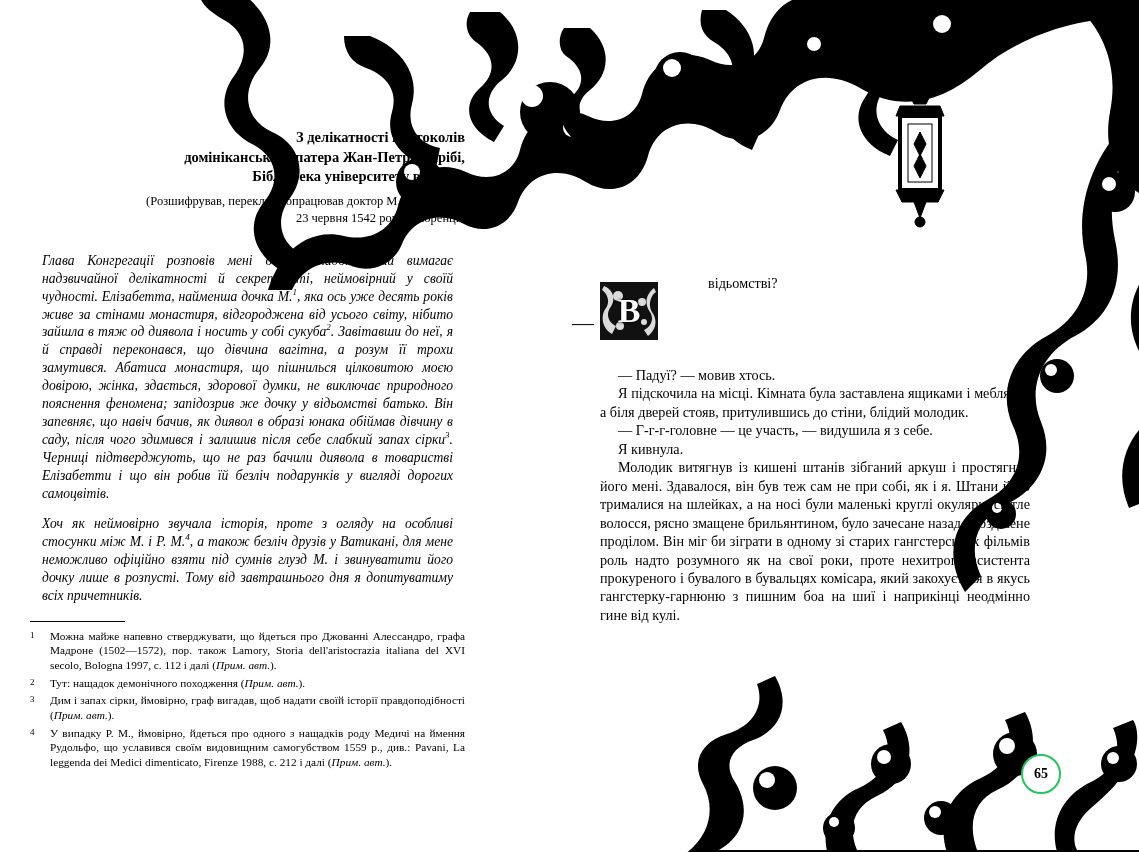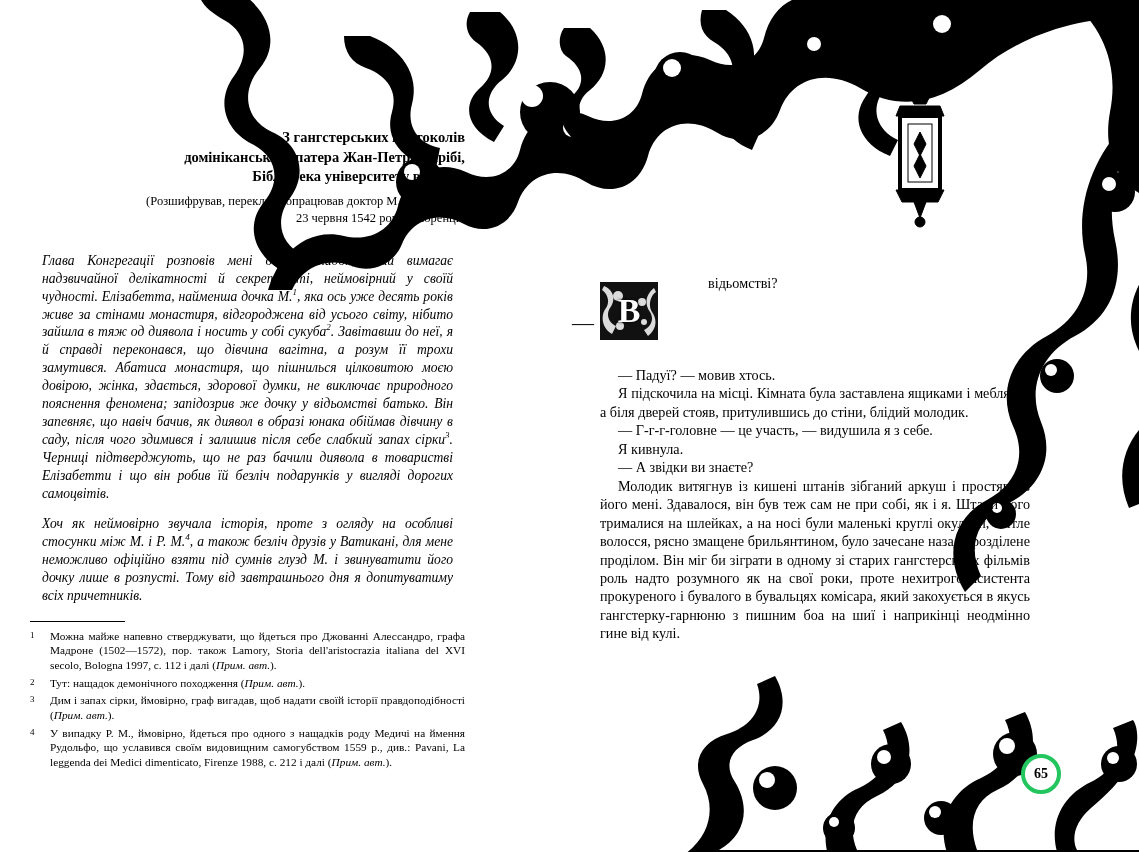--- a/index.html
+++ b/index.html
@@ -142,21 +142,21 @@
 
   
   .page-num {
     position: absolute;
     right: 78px;
     bottom: 58px;
     width: 40px;
     height: 40px;
     border-radius: 50%;
     background: #fff;
-    border: 4px solid #22c55e;
+    border: 2px solid #22c55e;
     display: flex;
     align-items: center;
     justify-content: center;
     font-size: 14px;
     font-weight: bold;
     z-index: 5;
   }
 </style>
 </head>
 <body>
@@ -233,21 +233,21 @@
       <path d="M60,134 L66,146 L60,158 L54,146 Z"></path>
       <path d="M36,170 H84 L78,182 H42 Z"></path>
       <path d="M54,182 H66 L60,198 Z"></path>
       <circle cx="60" cy="202" r="5"></circle>
     </g>
   </svg>
 
   <div class="left-col">
 
     <div class="heading">
-      <span class="line">З гангстерських протоколів</span>
+      <span class="line">З делікатності протоколів</span>
       <span class="line">домініканського патера Жан-Петро Барібі,</span>
       <span class="line">Бібліотека університету в Падуї.</span>
     </div>
 
     <div class="heading-sub">
       <span class="line">(Розшифрував, переклав і опрацював доктор М. Джордано.)</span>
       <span class="line">23 червня 1542 року, Флоренція</span>
     </div>
 
     <div class="body-italic">
@@ -297,19 +297,18 @@
           <text class="letter" x="29" y="40" text-anchor="middle" font-family="Liberation Serif, serif" font-size="32" font-weight="bold" fill="#ffffff">В</text>
         </svg>
       </span>
 
     </div>
 
     <p>— Падуї? — мовив хтось.</p>
     <p>Я підскочила на місці. Кімната була заставлена ящиками і меблями, а біля дверей стояв, притулившись до стіни, блідий молодик.</p>
     <p>— Г-г-г-головне — це участь, — видушила я з себе.</p>
     <p>Я кивнула.</p>
-    <p>— А звідки ви знаєте?</p>
     <p>Молодик витягнув із кишені штанів зібганий аркуш і простягнув його мені. Здавалося, він був теж сам не при собі, як і я. Штани його трималися на шлейках, а на носі були маленькі круглі окуляри, світле волосся, рясно змащене брильянтином, було зачесане назад і розділене проділом. Він міг би зіграти в одному зі старих гангстерських фільмів роль надто розумного як на свої роки, проте нехитрого асистента прокуреного і бувалого в бувальцях комісара, який закохується в якусь гангстерку-гарнюню з пишним боа на шиї і наприкінці неодмінно гине від кулі.</p>
   </div>
 
   <div class="page-num">65</div>
 
 </div>
 
 </body></html>

